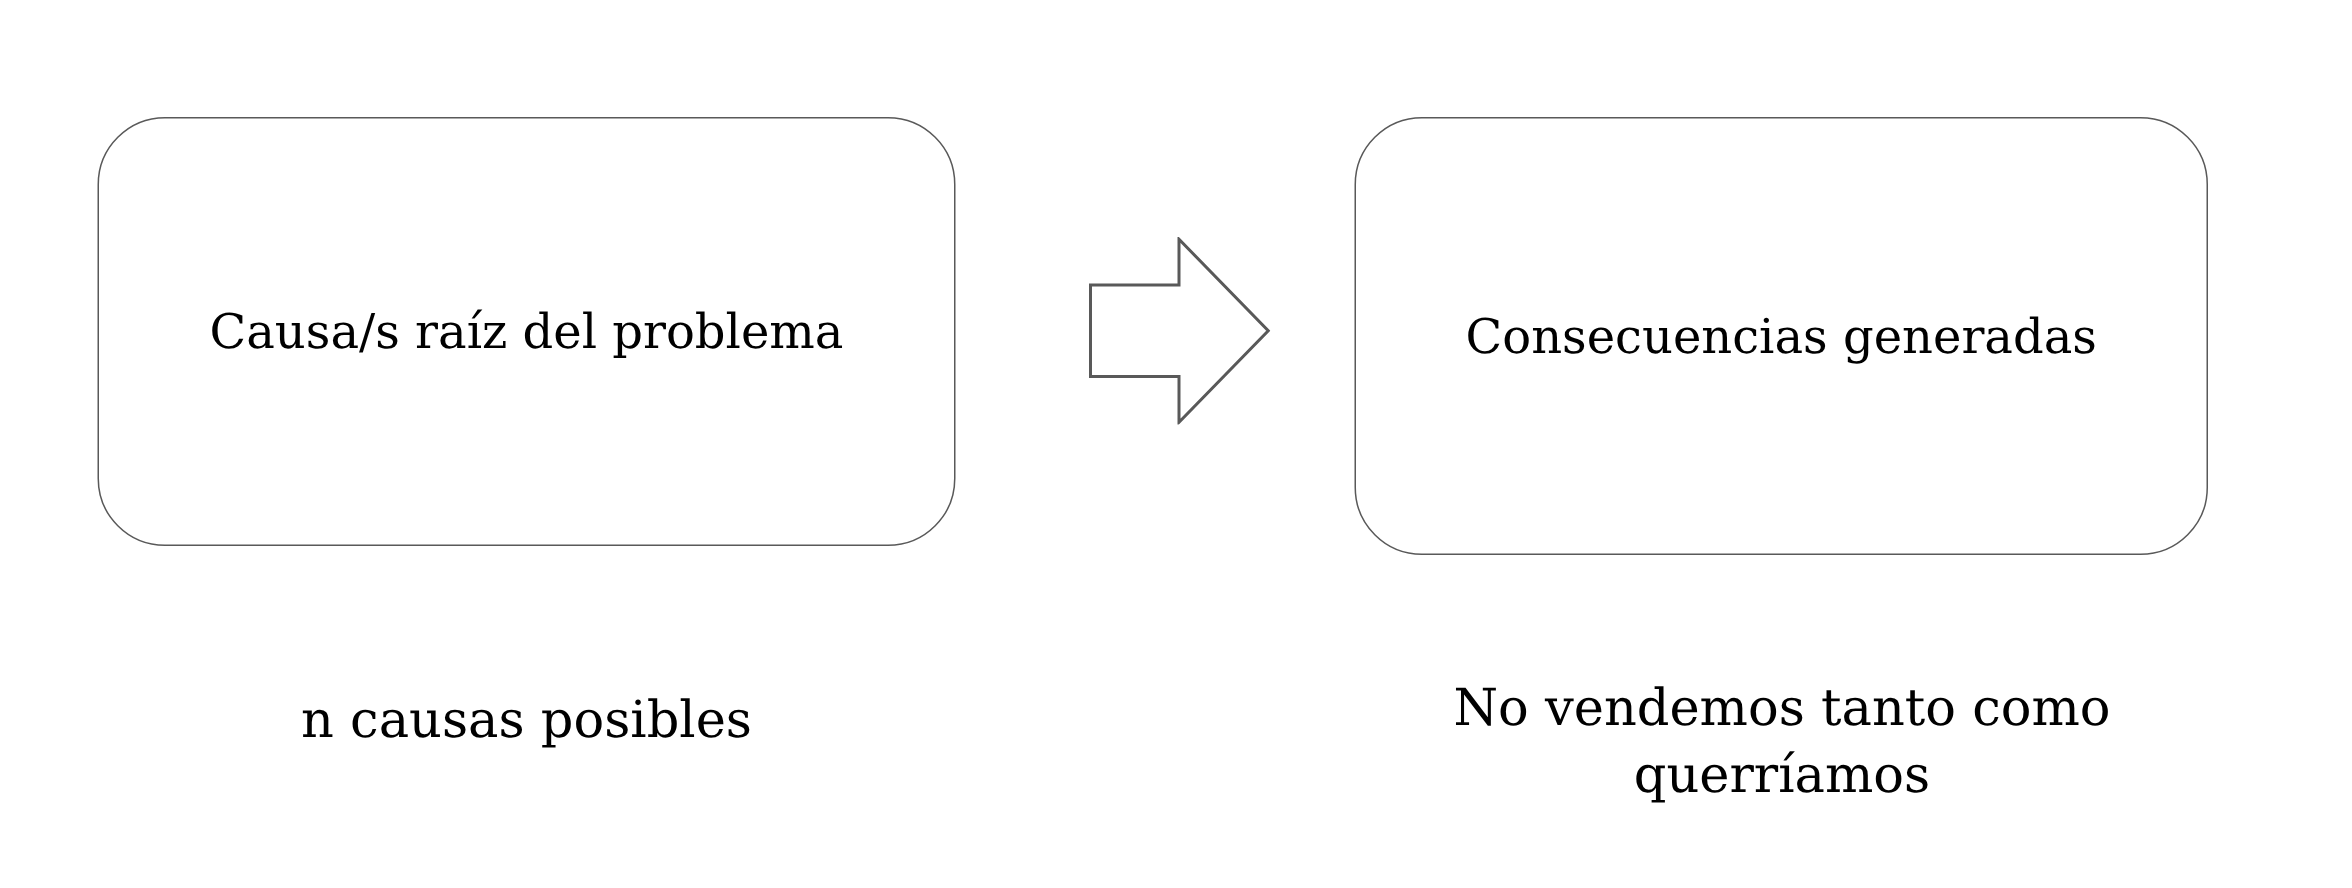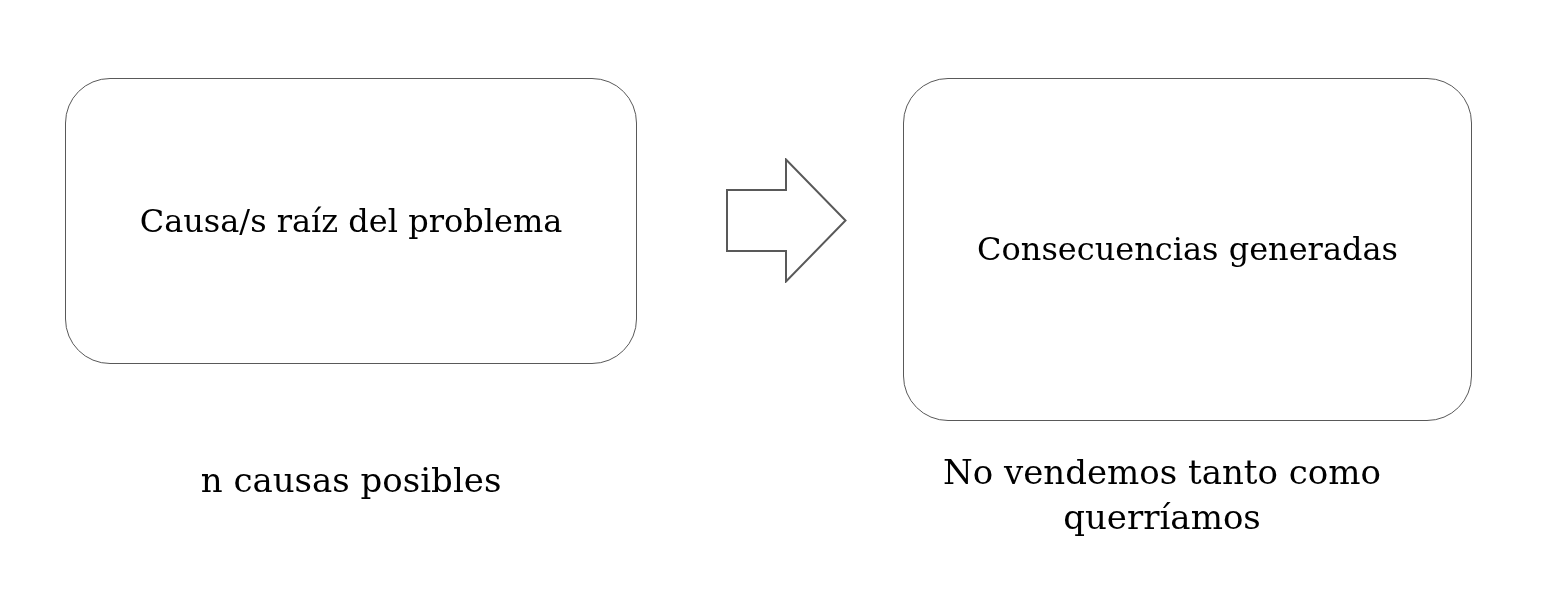--- a/index.html
+++ b/index.html
@@ -31,21 +31,21 @@
   .box-left {
     left: 65px;
     top: 78px;
     width: 572px;
     height: 286px;
   }
   .box-right {
     left: 903px;
     top: 78px;
     width: 569px;
-    height: 343px;
+    height: 292px;
   }
   .shape-box .box-label {
     font-size: 32px;
     line-height: 55px;
     color: #000000;
     padding: 0 48px;
   }
   .arrow-wrap {
     position: absolute;
     left: 726px;
@@ -59,21 +59,21 @@
     font-size: 34px;
     line-height: 45px;
     color: #000000;
   }
   .caption-left {
     left: 65px;
     top: 458px;
     width: 572px;
   }
   .caption-right {
-    left: 912px;
+    left: 938px;
     top: 450px;
     width: 500px;
   }
 </style>
 </head>
 <body>
 
 <div class="canvas">
 
   <div class="shape-box box-left">

